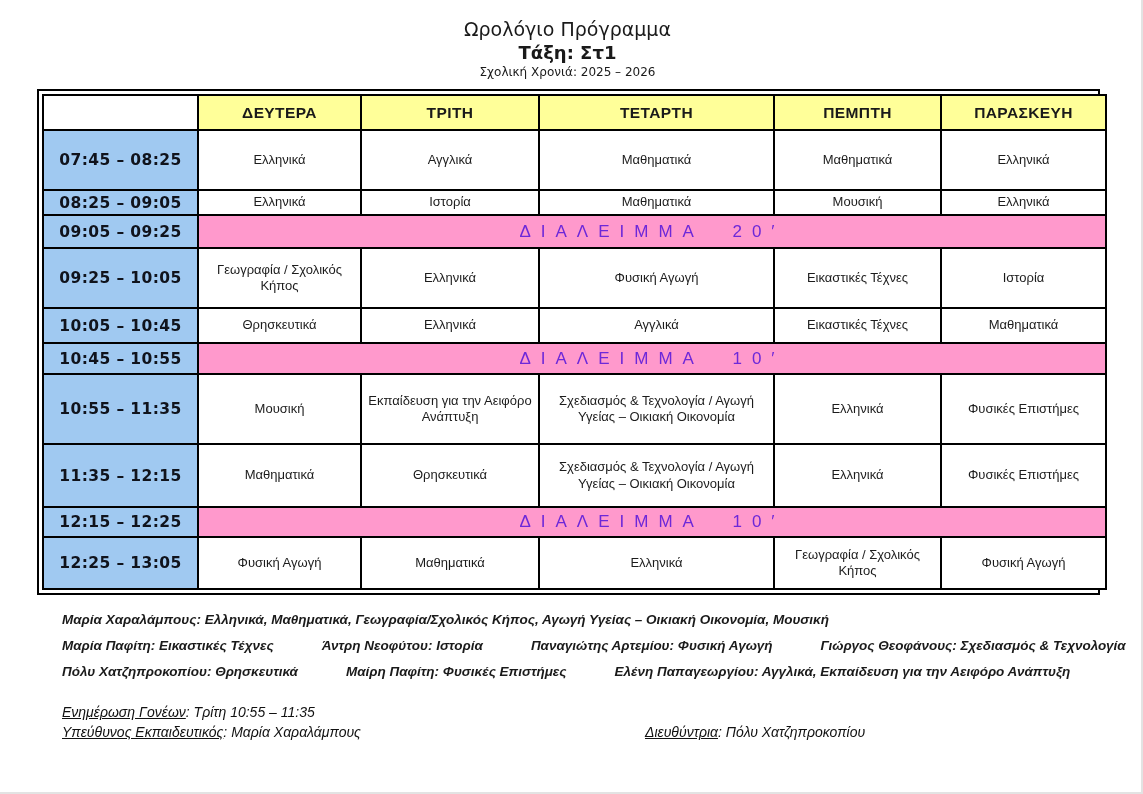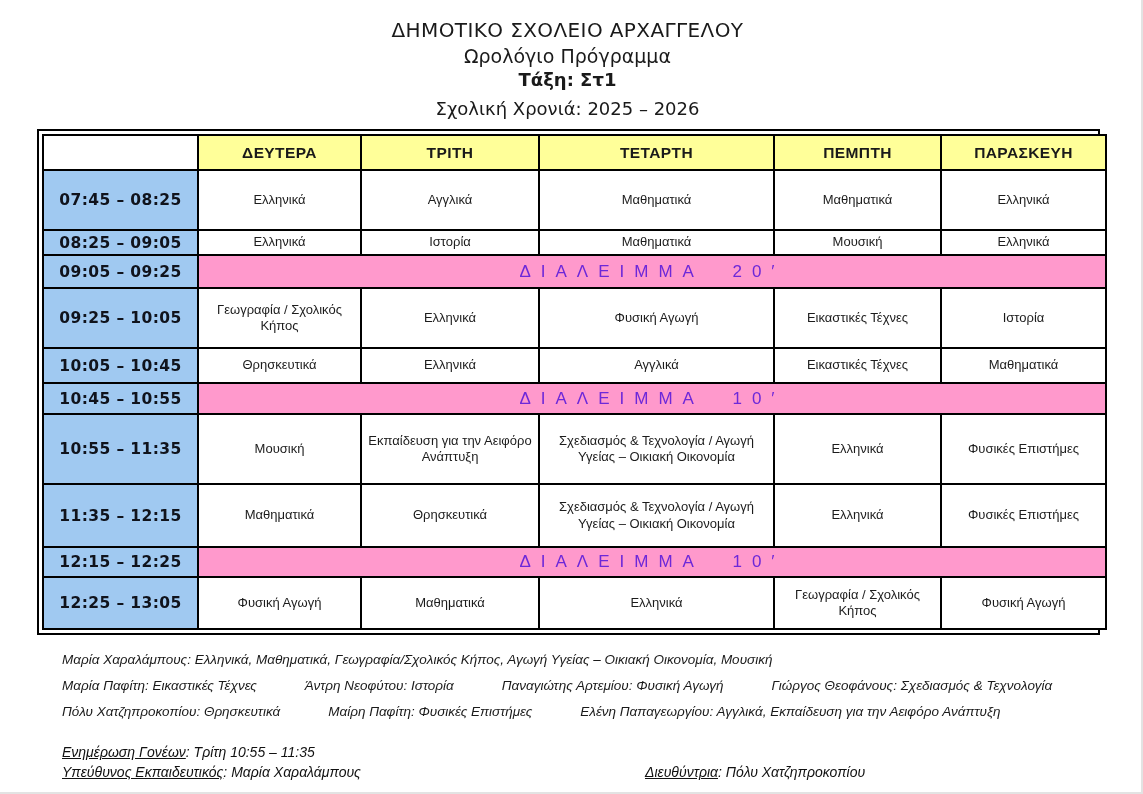--- a/index.html
+++ b/index.html
@@ -16,21 +16,21 @@
   }
   
   .doc-header{
     margin:18px 43px 10px 37px;
     text-align:center;
     font-family:"DejaVu Sans", sans-serif;
   }
   .doc-header .school{font-size:20px;letter-spacing:.4px;}
   .doc-header .subtitle{font-size:19px;margin-top:3px;}
   .doc-header .class-line{font-size:18px;font-weight:bold;margin-top:2px;}
-  .doc-header .year-line{font-size:18px;margin-top:8px;}
+  .doc-header .year-line{font-size:12px;margin-top:2px;}
 
   
   .table-wrap{
     margin-left:37px;
     width:1063px;
     box-sizing:border-box;
     border:2px solid #000;
     padding:3px;
     background:#fff;
   }
@@ -75,20 +75,21 @@
     white-space:pre;
     color:#6d28d9;
   }
 
   
   .teachers{
     margin:17px 20px 0 62px;
     font-style:italic;
     font-size:13.5px;
     color:#1a1a1a;
+    font-weight:bold;
   }
   .teachers .t-line{
     display:flex;
     flex-wrap:nowrap;
     gap:48px;
     margin-bottom:11px;
     white-space:nowrap;
   }
 
   
@@ -101,21 +102,20 @@
   .bottom .b-line{position:relative;line-height:1.45;}
   .u{text-decoration:underline;}
   .principal{position:absolute;left:583px;top:0;}
 </style>
 </head>
 <body>
 
 <div id="page">
 
   <div class="doc-header">
-    <div class="school">ΔΗΜΟΤΙΚΟ ΣΧΟΛΕΙΟ ΑΡΧΑΓΓΕΛΟΥ</div>
     <div class="subtitle">Ωρολόγιο Πρόγραμμα</div>
     <div class="class-line">Τάξη: Στ1</div>
     <div class="year-line">Σχολική Χρονιά:  2025 – 2026</div>
   </div>
 
   <div class="table-wrap">
     <table class="timetable">
       <colgroup>
         <col style="width:155px">
           <col style="width:163px">

